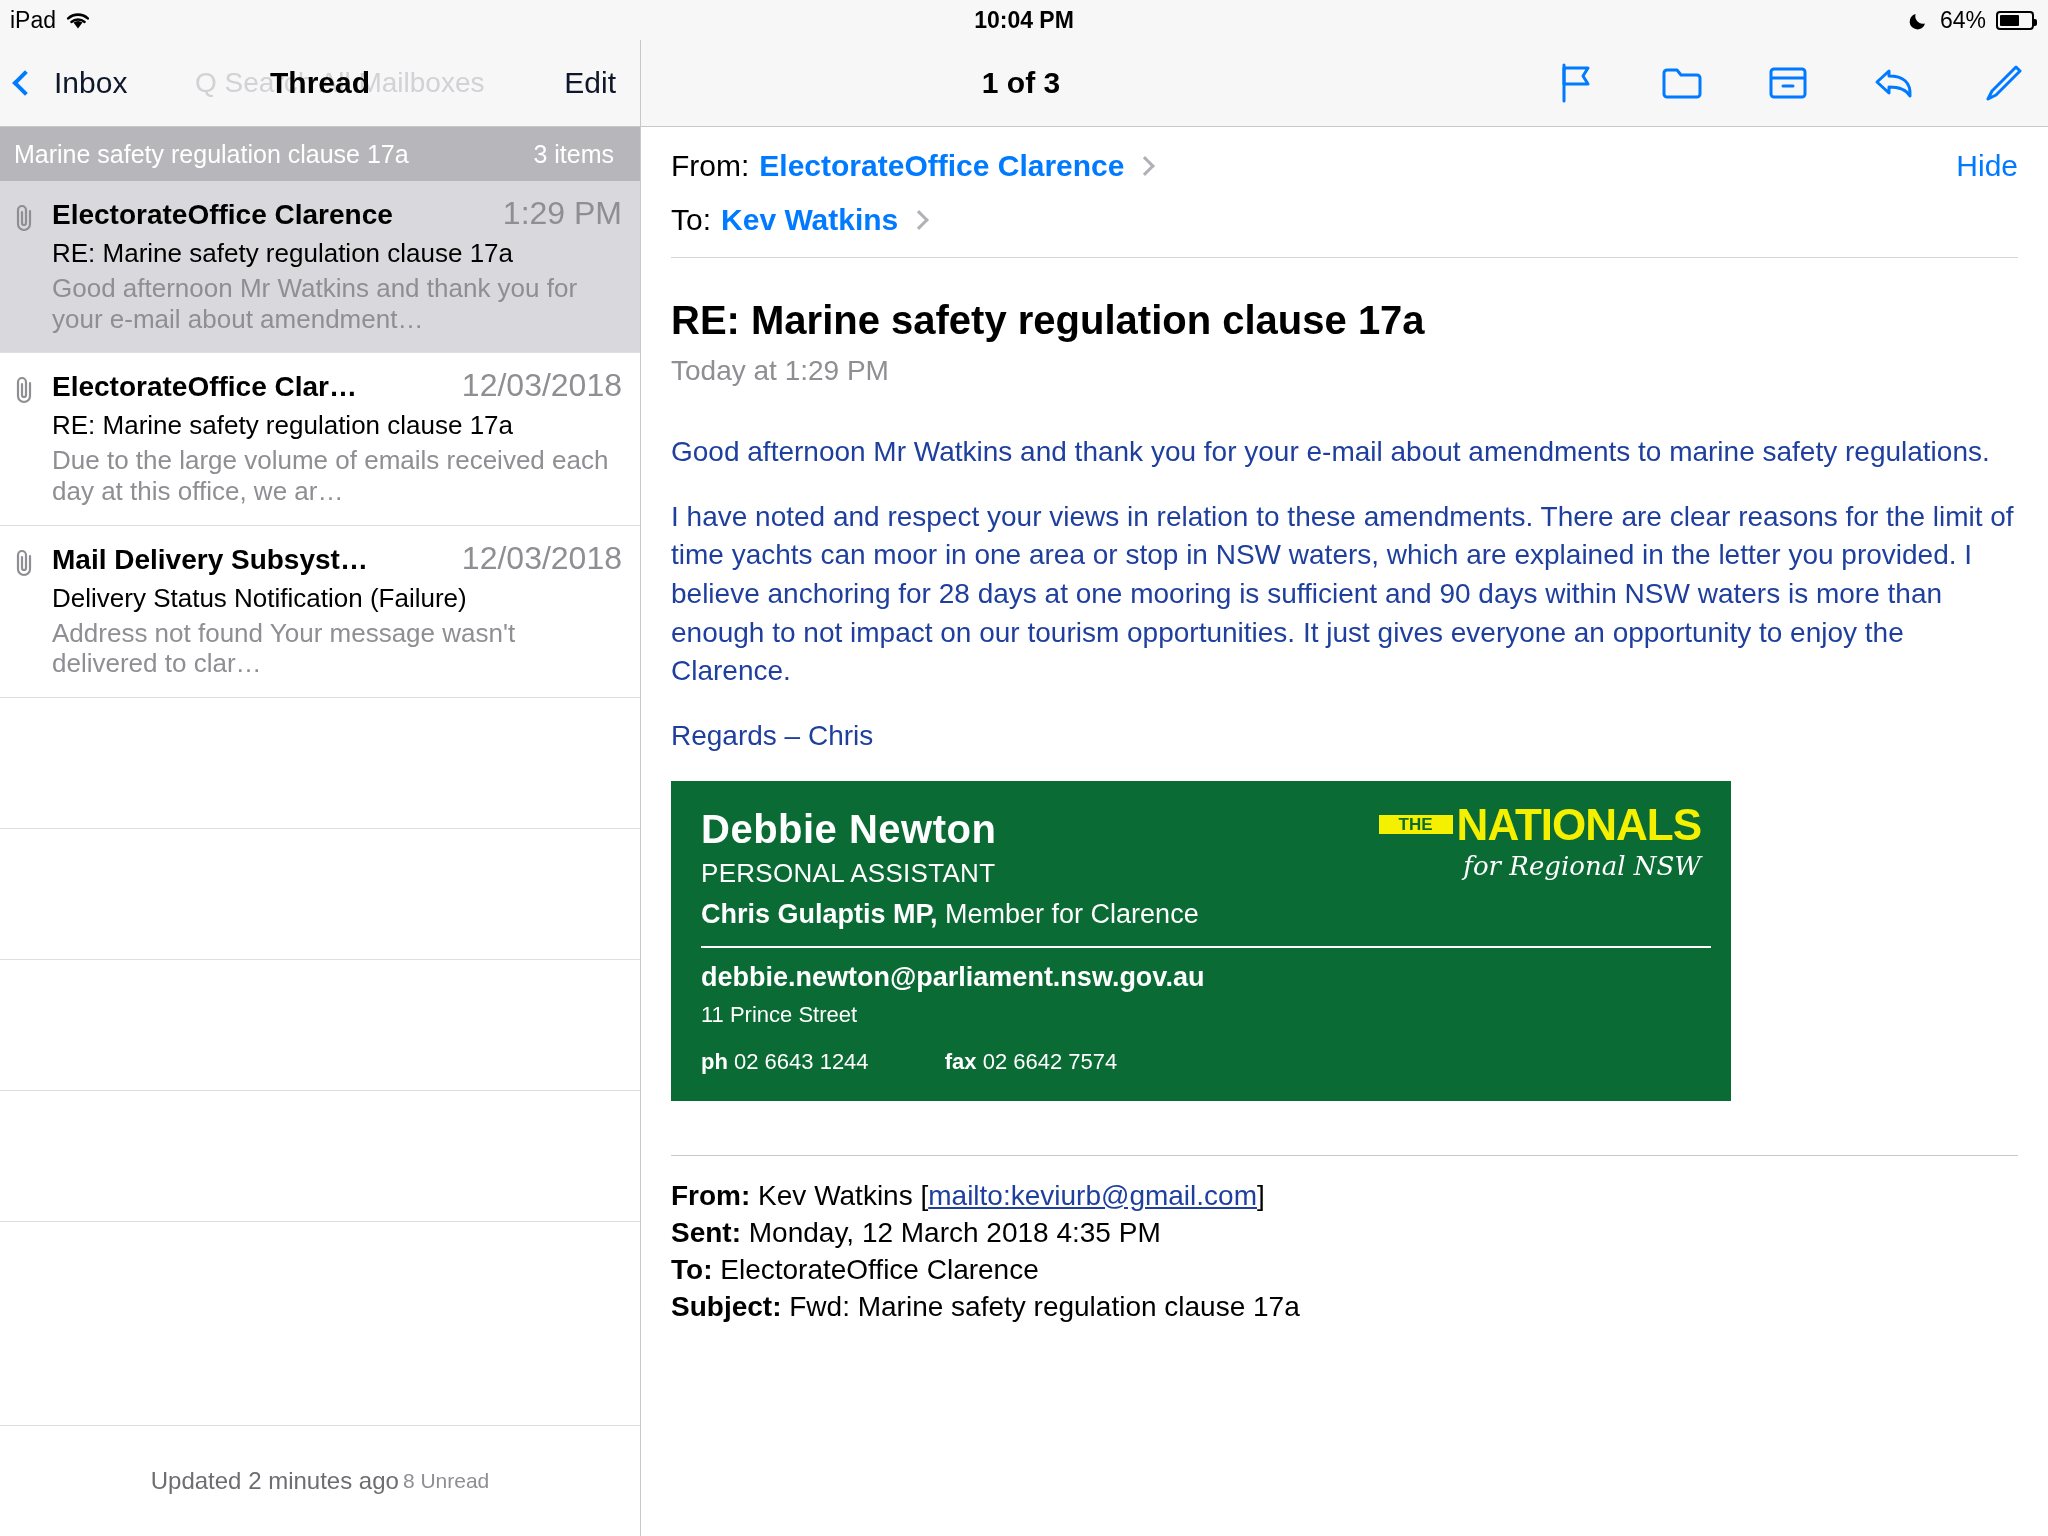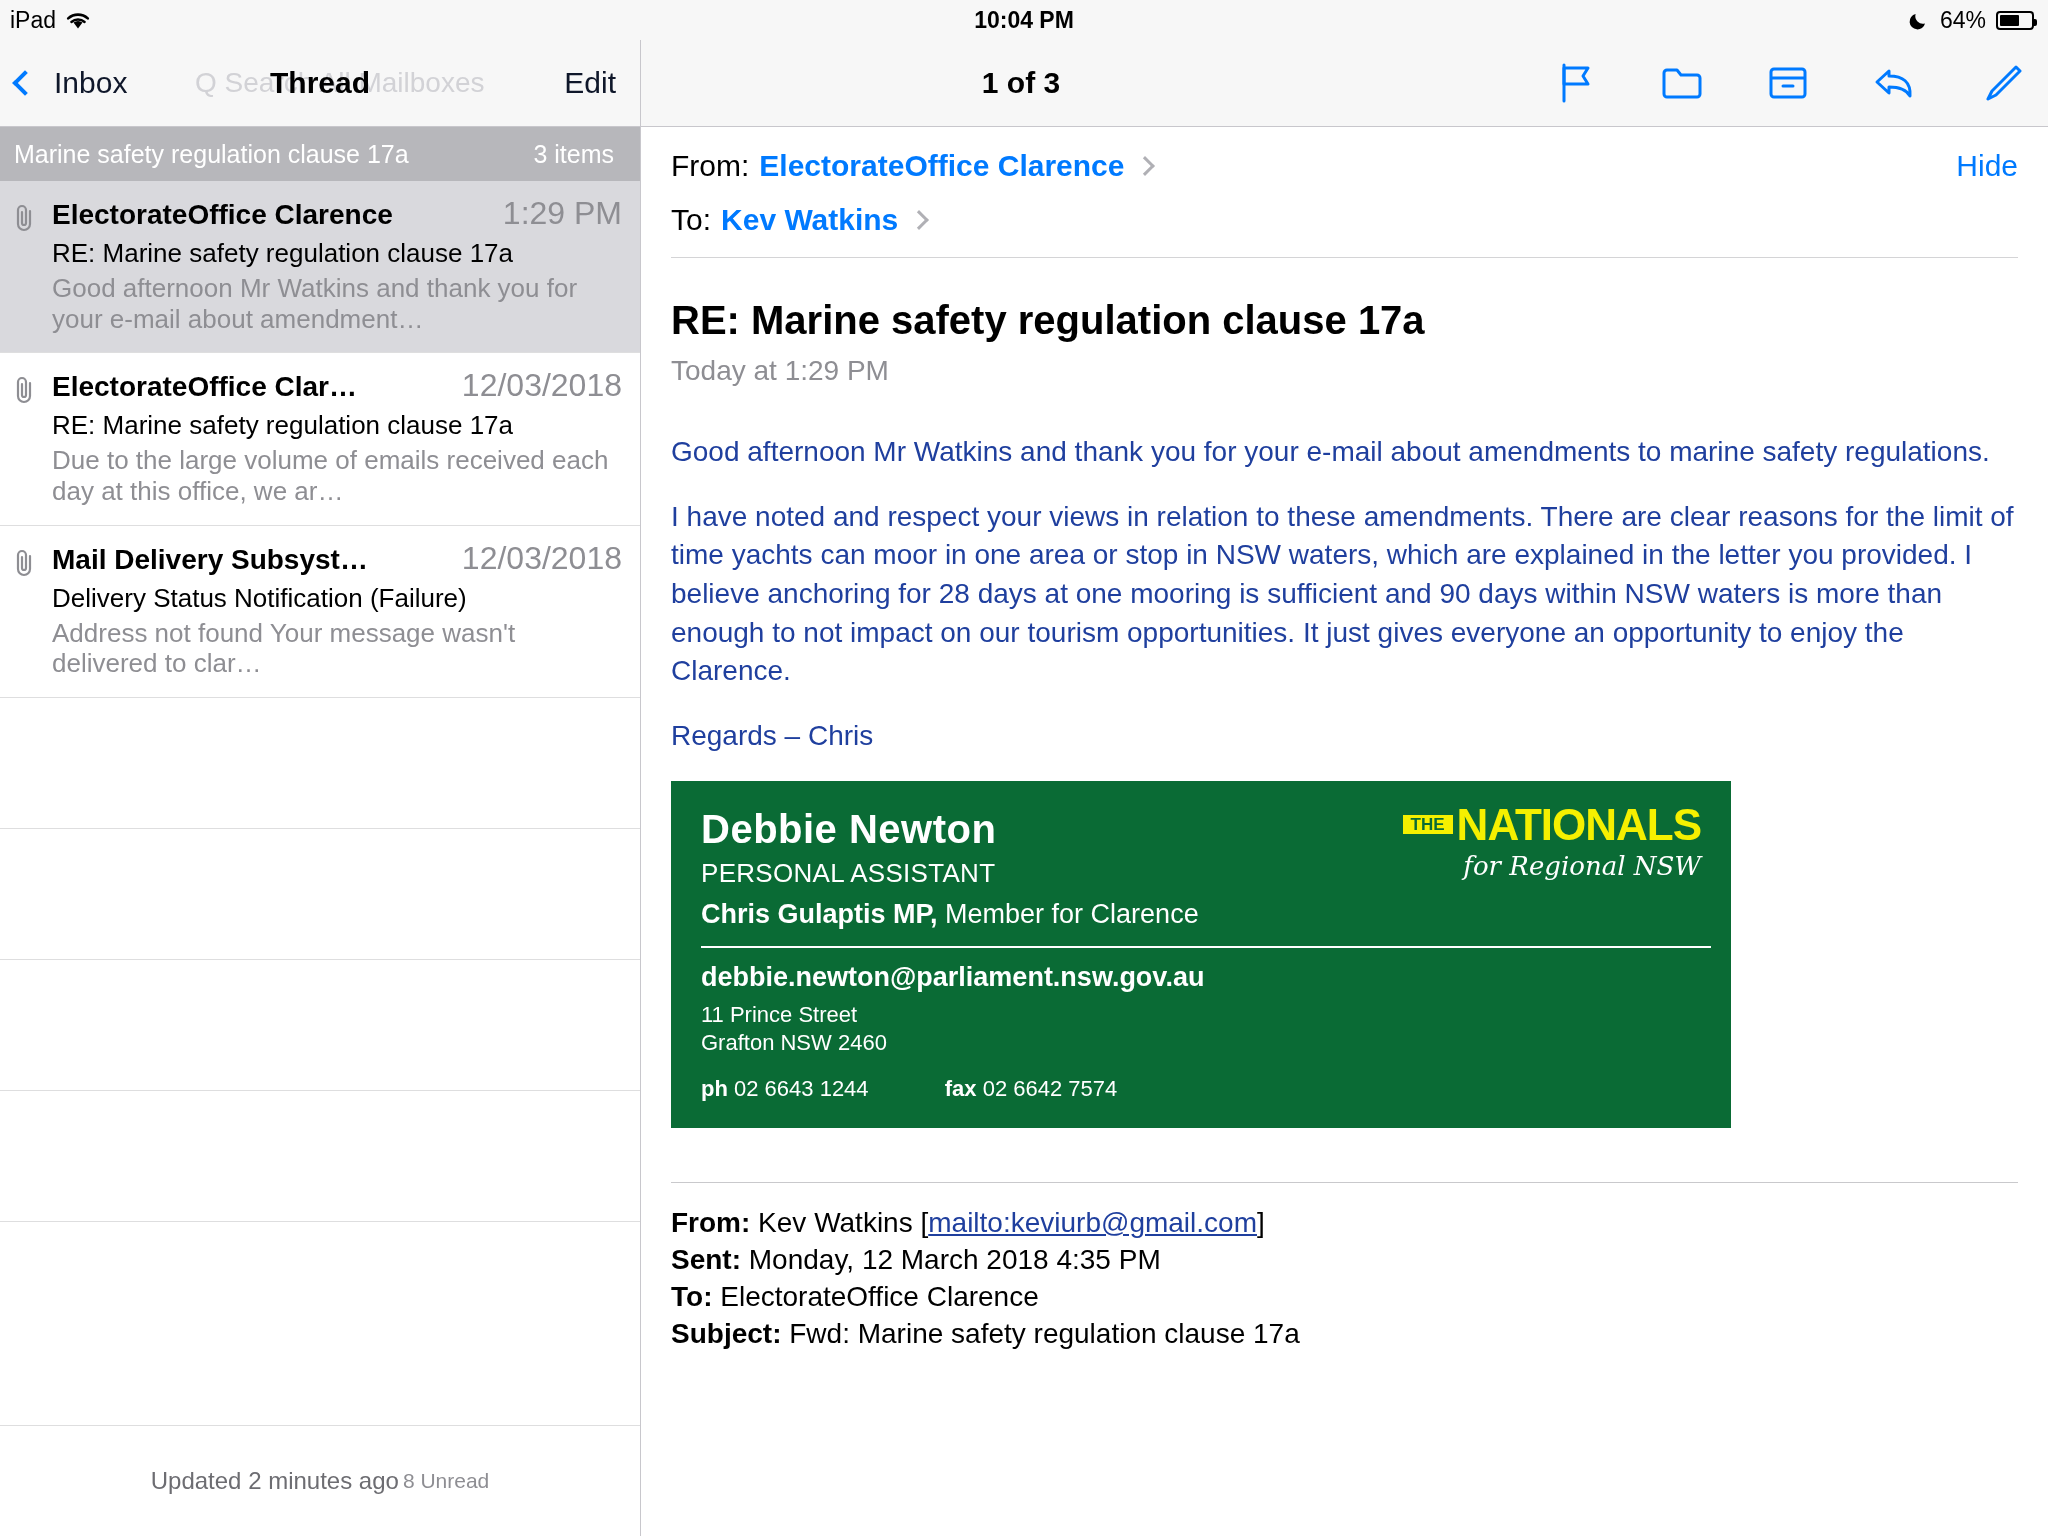--- a/index.html
+++ b/index.html
@@ -414,21 +414,21 @@
     font-weight: 700;
     letter-spacing: -1px;
     line-height: 1;
   }
   .nats-the {
     display: inline-block;
     background: #f5f000;
     color: #0a6b35;
     font-size: 17px;
     font-weight: 700;
-    padding: 1px 8px;
+    padding: 1px 20px;
     vertical-align: 10px;
     margin-right: 4px;
     letter-spacing: 0;
   }
   .nats-sub {
     color: #ffffff;
     font-size: 26px;
     font-style: italic;
     margin-top: 4px;
     font-family: "DejaVu Serif", serif;
@@ -617,21 +617,20 @@
             <div class="nats-word"><span class="nats-the">THE</span><span>NATIONALS</span></div>
             <div class="nats-sub">for Regional NSW</div>
           </div>
           <div class="sig-name">Debbie Newton</div>
           <div class="sig-role">PERSONAL ASSISTANT</div>
           <div class="sig-mp"><b>Chris Gulaptis MP,</b><span> Member for Clarence</span></div>
           <div class="sig-rule"></div>
           <div class="sig-email">debbie.newton@parliament.nsw.gov.au</div>
           <div class="sig-addr">
             <div>11 Prince Street</div>
-            <div>Grafton NSW 2460</div>
           </div>
           <div class="sig-phone">
             <b>ph</b>
             <span>02 6643 1244</span>
             <b class="fax">fax</b>
             <span>02 6642 7574</span>
           </div>
         </div>
 
         <div class="quoted">

